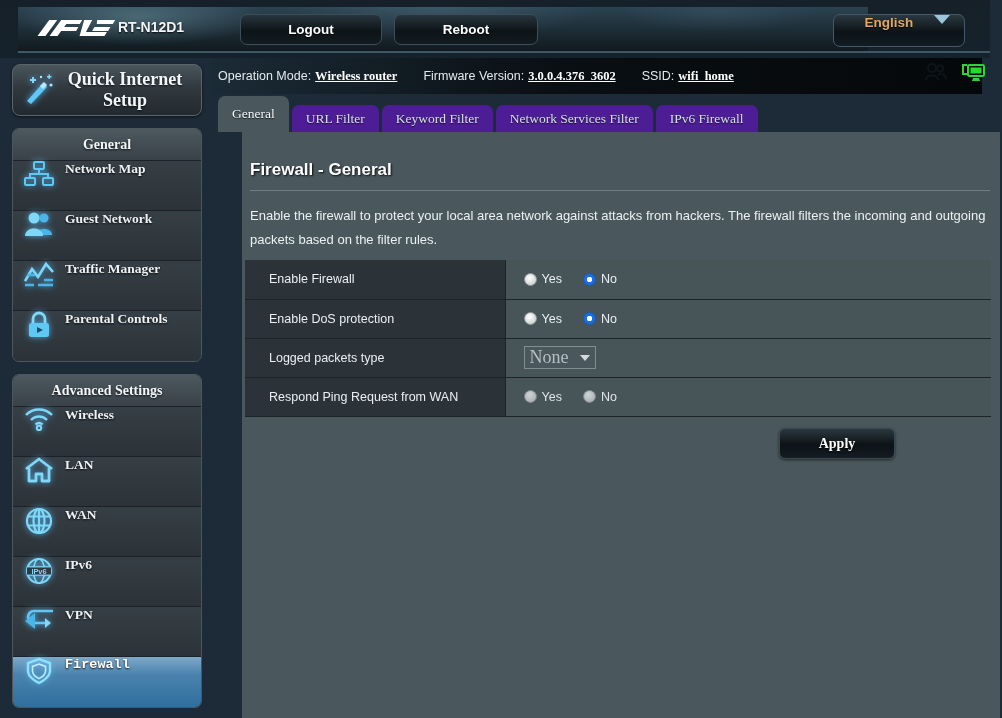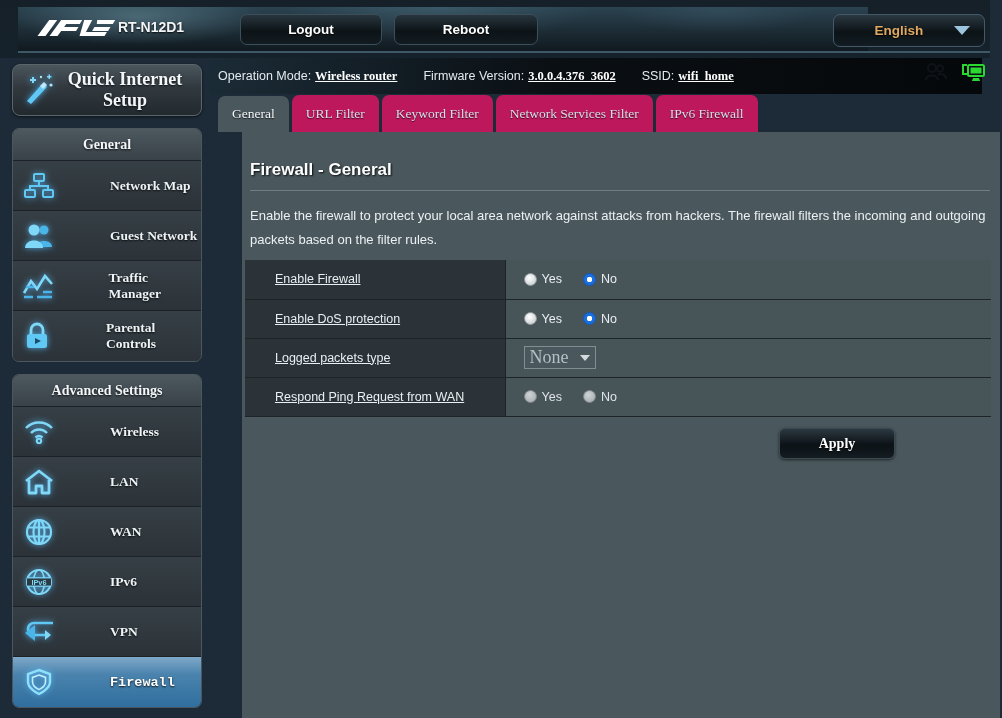--- a/index.html
+++ b/index.html
@@ -52,25 +52,25 @@
     background: linear-gradient(180deg,#28353d 0%, #0d1418 55%, #121b20 100%);
     border: 1px solid #3b4e59;
     color: #ffffff; font-size: 13.5px; font-weight: bold;
     display: flex; align-items: center; justify-content: center;
     text-shadow: 0 1px 1px rgba(0,0,0,.9);
     cursor: pointer;
   }
   #btn-logout { left: 240px; width: 142px; }
   #btn-reboot { left: 394px; width: 144px; }
   #lang-select {
-    position: absolute; left: 833px; top: 14px; width: 152px; height: 33px;
+    position: absolute; left: 833px; top: 14px; width: 132px; height: 33px;
     border-radius: 7px;
     background: linear-gradient(180deg,#2a3840 0%, #0c1317 55%, #121c22 100%);
     border: 1px solid #44586a;
-    display: flex; align-items: center; cursor: pointer;
+    display: flex; cursor: pointer;
   }
   #lang-label {
     flex: 1; text-align: center; font-size: 13.5px; font-weight: bold;
     color: #e0a860; text-shadow: 0 1px 1px rgba(0,0,0,.9);
     padding-left: 10px;
   }
   #lang-caret {
     width: 0; height: 0; margin-right: 14px;
     border-left: 8px solid transparent; border-right: 8px solid transparent;
     border-top: 9px solid #9cc4dc;
@@ -118,25 +118,24 @@
   }
   .side-head {
     height: 32px; display: flex; align-items: center; justify-content: center;
     background: linear-gradient(180deg,#4d585f 0%, #394248 100%);
     font-family: "Liberation Serif", serif; font-weight: bold; font-size: 14px;
     color: #f2f6f8; text-shadow: 0 1px 2px rgba(0,0,0,.8);
     border-bottom: 1px solid #1c2227;
   }
   .side-item {
     position: relative;
-    height: 50px; display: flex; align-items: center;
+    height: 50px; display: flex; align-items: flex-start;
     background: linear-gradient(180deg,#363f45 0%, #2b3339 100%);
     border-bottom: 1px solid #1b2126;
     cursor: pointer;
-    gap: 45px;
   }
   .side-item:last-child { border-bottom: none; }
   .side-item .si-icon {
     width: 52px; display: flex; align-items: center; justify-content: center;
   }
   .side-item .si-label {
     font-family: "Liberation Serif", serif; font-weight: bold; font-size: 13.5px;
     color: #eef3f6; text-shadow: 0 1px 2px rgba(0,0,0,.85);
   }
   .side-item.active {
@@ -151,24 +150,24 @@
     border-left: 14px solid #2f6e9e;
   }
   .glow { filter: drop-shadow(0 0 3px rgba(90,190,255,.85)); }
 
   
   #tabs {
     position: absolute; left: 218px; top: 96px; height: 36px;
     display: flex; align-items: flex-end; gap: 3px;
   }
   .tab {
-    height: 37px; padding: 0 14px;
+    height: 27px; padding: 0 14px;
     display: flex; align-items: center;
     border-radius: 7px 7px 0 0;
-    background: #be185d;
+    background: #4c1d95;
     font-family: "Liberation Serif", serif; font-size: 13.5px;
     color: #d6e0e6; cursor: pointer;
     text-shadow: 0 1px 1px rgba(0,0,0,.7);
   }
   .tab.active {
     background: #4a585d; color: #f5f9fb; height: 36px;
   }
   #content {
     position: absolute; left: 218px; top: 132px; width: 758px; height: 586px;
     background: #4a585d;
@@ -188,23 +187,22 @@
     font-size: 13px; line-height: 24px; color: #eaf0f3;
   }
   #form-table {
     position: absolute; left: 3px; top: 128px; width: 746px;
     border-collapse: collapse;
   }
   #form-table tr { height: 39px; }
   #form-table td { border-bottom: 1px solid #1d2428; }
   .cell-label {
     width: 260px; background: #2b3338;
-    padding-left: 30px; font-size: 12.5px; color: #e9eff2;
+    padding-left: 24px; font-size: 12.5px; color: #e9eff2;
     border-right: 1px solid #1d2428;
-    text-decoration: underline;
   }
   .cell-value {
     background: #475559; padding-left: 18px;
   }
   .radio-wrap { display: flex; align-items: center; gap: 5px; font-size: 12.5px; color: #e9eff2; }
   .radio-wrap .gap { width: 11px; }
   .radio {
     width: 13px; height: 13px; border-radius: 50%;
     background: radial-gradient(circle at 40% 35%, #ffffff 0%, #d2d6d8 70%, #a8aeb1 100%);
     border: 1px solid #8d9498;

